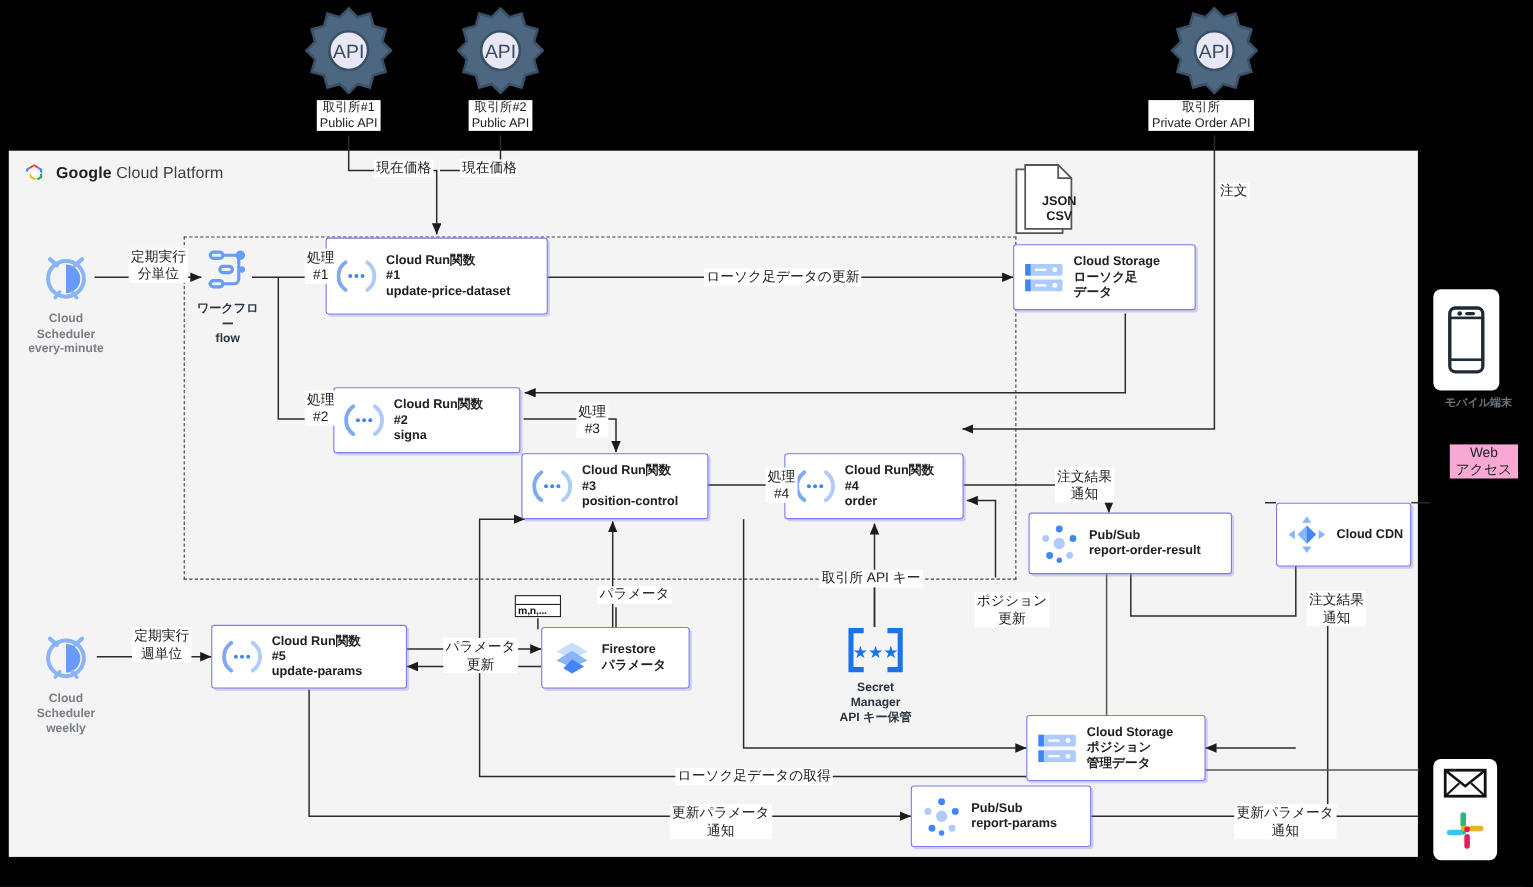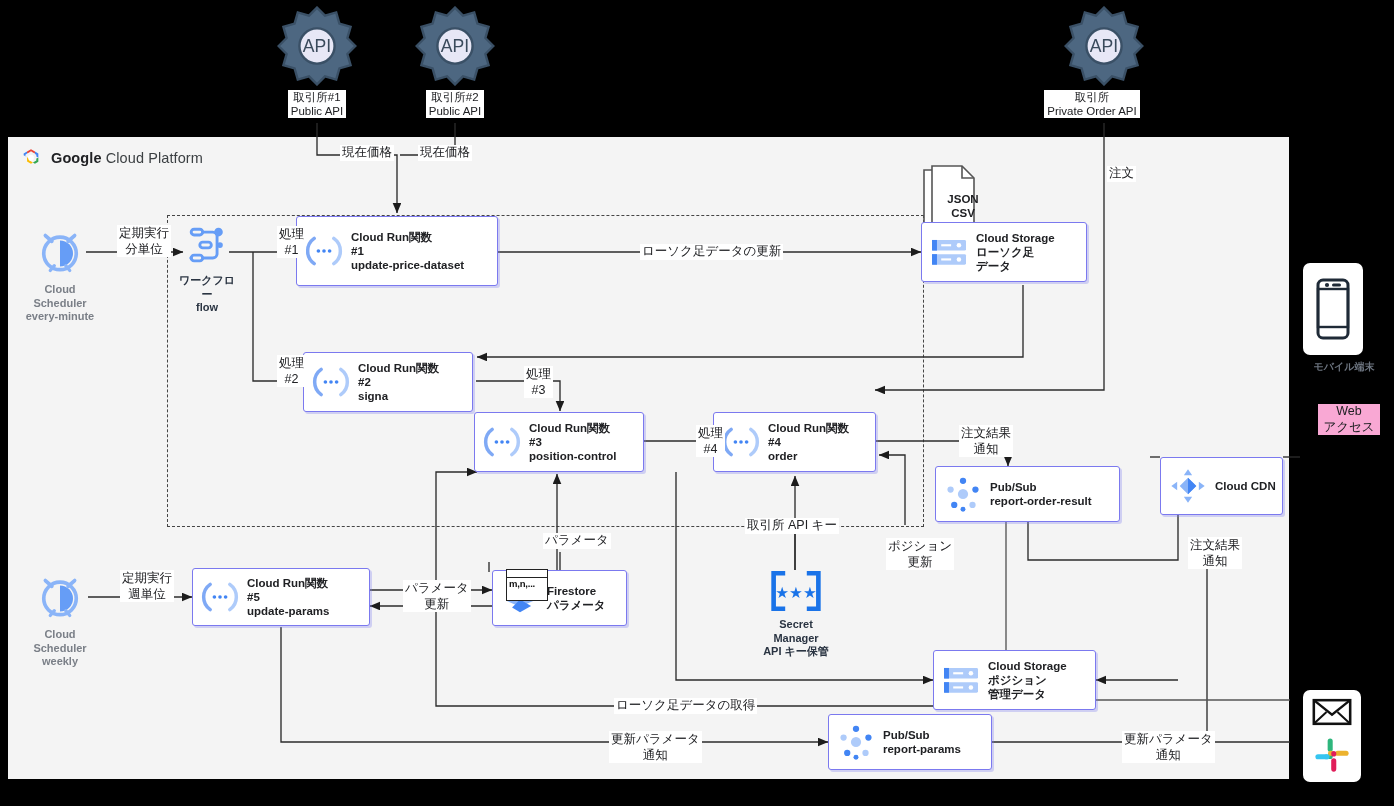--- a/index.html
+++ b/index.html
@@ -315,21 +315,21 @@
           <circle cx="38" cy="24" r="2.6" fill="#4285f4"></circle>
       </svg>
     </div>
     <div class="txt">
       <span>Cloud Run関数</span>
       <span>#5</span>
       <span>update-params</span>
     </div>
   </div>
 
-  <div class="docstack" style="left:920px;top:164px;width:72px;height:72px;">
+  <div class="docstack" style="left:920px;top:148px;width:72px;height:72px;">
     <svg width="72" height="72" viewBox="0 0 72 72">
       <path d="M4 6 h30 l12 12 v46 h-42 z" fill="#fff" stroke="#555" stroke-width="1.6"></path>
       <path d="M12 2 h30 l12 12 v46 h-42 z" fill="#fff" stroke="#555" stroke-width="1.6"></path>
       <path d="M42 2 v12 h12" fill="none" stroke="#555" stroke-width="1.6"></path>
     </svg>
     <div class="d-txt">
       <span>JSON</span><br>
       <span>CSV</span>
     </div>
   </div>
@@ -417,21 +417,21 @@
         <path d="M24 16 L42 27 L24 35 L6 27 Z" fill="#8ab4f8"></path>
         <path d="M24 26 L38 34 L24 42 L14 36 Z" fill="#4285f4"></path>
       </svg>
     </div>
     <div class="txt">
       <span>Firestore</span>
       <span>パラメータ</span>
     </div>
   </div>
 
-  <div class="tbl-chip" style="left:468px;top:569px;width:42px;height:32px;margin-left:38px;">
+  <div class="tbl-chip" style="left:468px;top:541px;width:42px;height:20px;">
     <div class="hd"></div>
     <div class="bd">m,n,...</div>
   </div>
 
   <div class="plain" style="left:752px;top:570px;width:88px;">
     <svg width="54" height="42" viewBox="0 0 70 54">
       <path d="M18 4 L6 4 L6 50 L18 50" fill="none" stroke="#1a73e8" stroke-width="6" stroke-linecap="square"></path>
       <path d="M52 4 L64 4 L64 50 L52 50" fill="none" stroke="#1a73e8" stroke-width="6" stroke-linecap="square"></path>
       <text x="35" y="36" text-anchor="middle" font-size="20" fill="#1a73e8" font-family="Liberation Sans, sans-serif">★★★</text>
     </svg>

